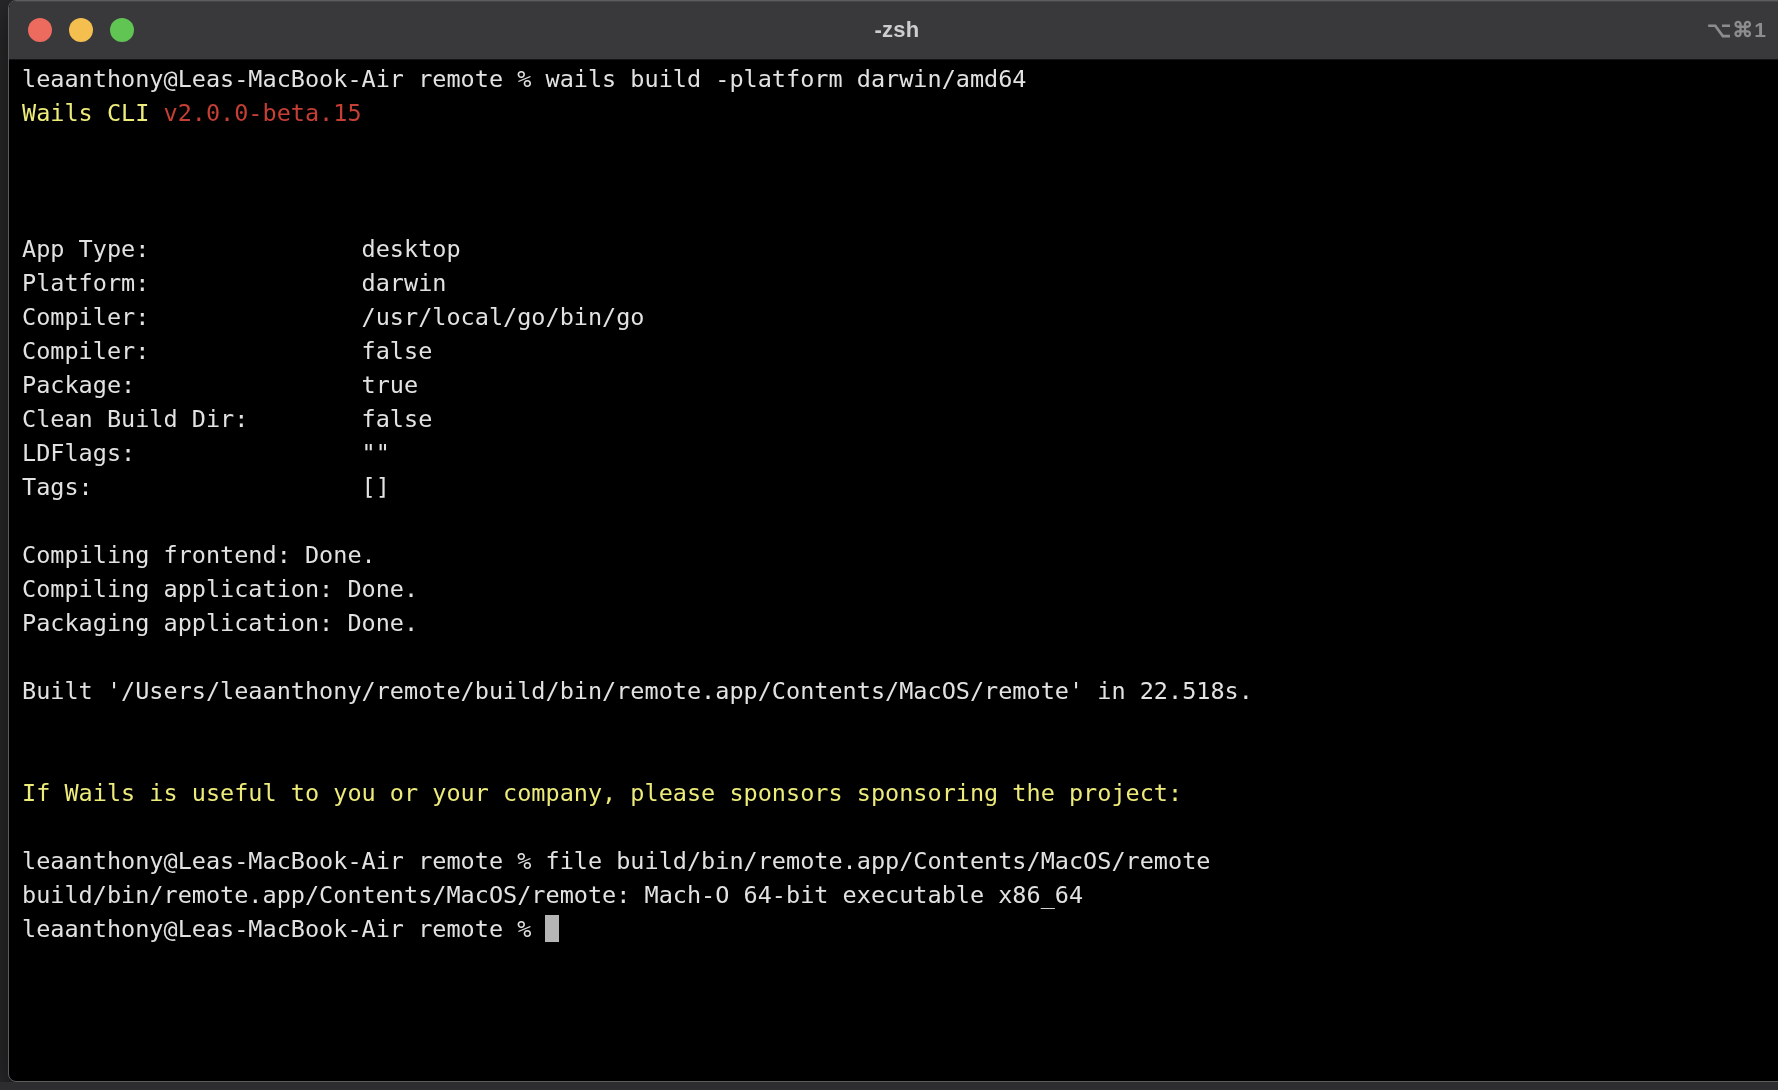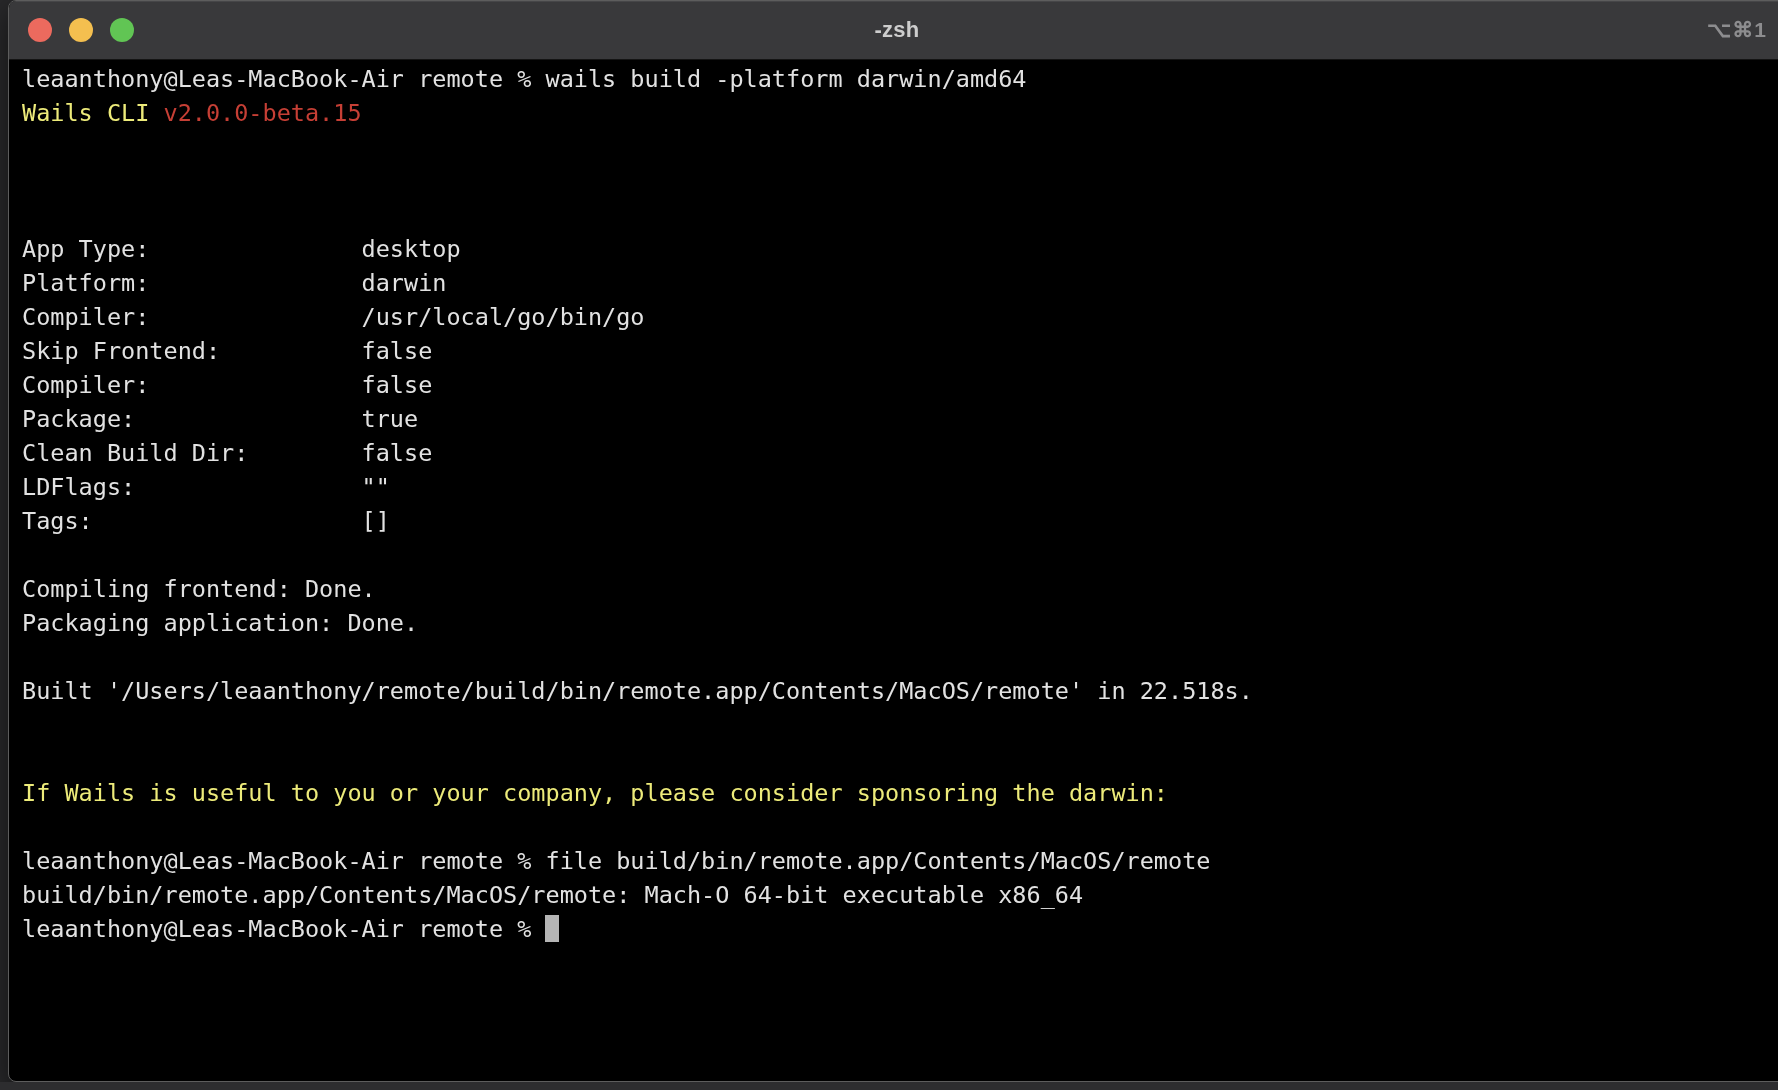--- a/index.html
+++ b/index.html
@@ -123,33 +123,33 @@
   </div>
   <div class="terminal">
       <div class="line"><span class="seg-foreground">leaanthony@Leas-MacBook-Air remote % wails build -platform darwin/amd64</span></div>
       <div class="line"><span class="seg-yellow">Wails CLI </span><span class="seg-red">v2.0.0-beta.15</span></div>
       <div class="line"></div>
       <div class="line"></div>
       <div class="line"></div>
       <div class="line"><span class="seg-foreground">App Type:               desktop</span></div>
       <div class="line"><span class="seg-foreground">Platform:               darwin</span></div>
       <div class="line"><span class="seg-foreground">Compiler:               /usr/local/go/bin/go</span></div>
-      <div class="line"><span class="seg-foreground">Skip Frontend:          false</span></div>
       <div class="line"><span class="seg-foreground">Compiler:               false</span></div>
       <div class="line"><span class="seg-foreground">Package:                true</span></div>
       <div class="line"><span class="seg-foreground">Clean Build Dir:        false</span></div>
       <div class="line"><span class="seg-foreground">LDFlags:                ""</span></div>
       <div class="line"><span class="seg-foreground">Tags:                   []</span></div>
       <div class="line"></div>
       <div class="line"><span class="seg-foreground">Compiling frontend: Done.</span></div>
+      <div class="line"><span class="seg-foreground">Compiling application: Done.</span></div>
       <div class="line"><span class="seg-foreground">Packaging application: Done.</span></div>
       <div class="line"></div>
       <div class="line"><span class="seg-foreground">Built '/Users/leaanthony/remote/build/bin/remote.app/Contents/MacOS/remote' in 22.518s.</span></div>
       <div class="line"></div>
       <div class="line"></div>
-      <div class="line"><span class="seg-yellow">If Wails is useful to you or your company, please consider sponsoring the darwin:</span></div>
+      <div class="line"><span class="seg-yellow">If Wails is useful to you or your company, please sponsors sponsoring the project:</span></div>
       <div class="line"></div>
       <div class="line"><span class="seg-foreground">leaanthony@Leas-MacBook-Air remote % file build/bin/remote.app/Contents/MacOS/remote</span></div>
       <div class="line"><span class="seg-foreground">build/bin/remote.app/Contents/MacOS/remote: Mach-O 64-bit executable x86_64</span></div>
       <div class="line"><span class="seg-foreground">leaanthony@Leas-MacBook-Air remote % </span><span class="cursor"></span></div>
     </div>
 </div>
 <div class="bottom-strip"></div>
 
 </body></html>

